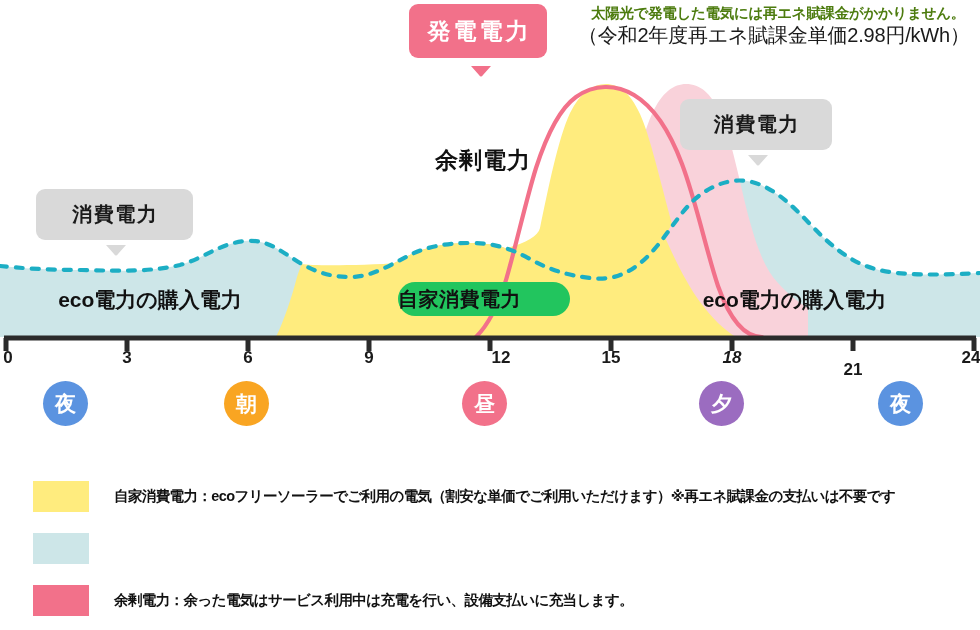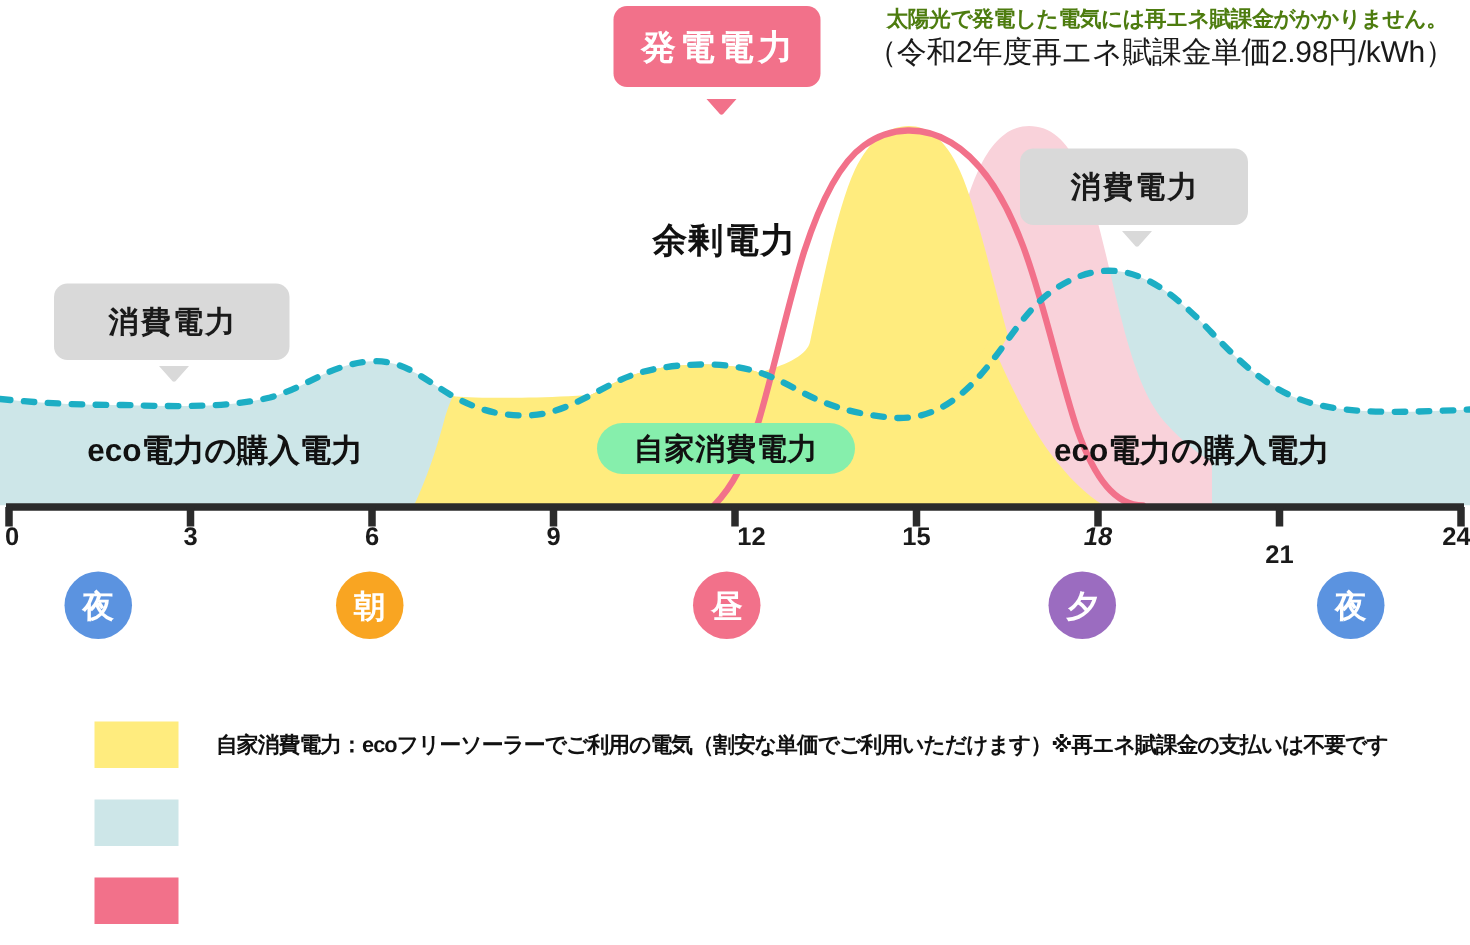--- a/index.html
+++ b/index.html
@@ -65,22 +65,22 @@
     font-size:23px;line-height:33px;letter-spacing:1px;
   }
   #label-buy-left{
     left:30px;top:286px;width:240px;font-size:21px;letter-spacing:0px;
   }
   #label-buy-right{
     left:672px;top:286px;width:245px;font-size:21px;letter-spacing:0px;
   }
   #pill-self{
     left:398px;top:282px;width:172px;height:34px;
-    background:#86efac;border-radius:17px;
-    display:flex;align-items:center;justify-content:center;
+    background:#22c55e;border-radius:17px;
+    display:flex;align-items:center;
     font-size:20px;font-weight:bold;color:#111111;letter-spacing:0.5px;
   }
 
   
   #chart-svg{left:0;top:0;}
 
   
   .tick-num{
     font-size:17px;font-weight:bold;color:#1a1a1a;
     position:absolute;top:348px;text-align:center;width:40px;
@@ -88,21 +88,21 @@
 
   
   .time-badge{
     position:absolute;width:45px;height:45px;border-radius:50%;
     display:flex;align-items:center;justify-content:center;
     color:#ffffff;font-size:21px;font-weight:bold;
     top:381px;
   }
 
   
-  #legend{left:0;top:470px;width:844px;padding-left:30px;}
+  #legend{left:0;top:470px;width:844px;}
   .legend-row{
     display:flex;align-items:center;height:52px;
   }
   .legend-swatch{
     width:56px;height:31px;margin-left:33px;flex:0 0 auto;
   }
   .legend-text{
     margin-left:25px;font-size:14.5px;font-weight:bold;color:#111111;
     letter-spacing:-0.6px;white-space:nowrap;
   }
@@ -253,15 +253,16 @@
     <div class="legend-swatch" style="background:#FFEC7E;"></div>
     <div class="legend-text">自家消費電力：ecoフリーソーラーでご利用の電気（割安な単価でご利用いただけます）※再エネ賦課金の支払いは不要です</div>
   </div>
 
   <div class="legend-row">
     <div class="legend-swatch" style="background:#CDE6E8;"></div>
   </div>
 
   <div class="legend-row">
     <div class="legend-swatch" style="background:#F2718A;"></div>
+    <div class="legend-text">余剰電力：余った電気はサービス利用中は充電を行い、設備支払いに充当します。</div>
   </div>
 
 </div>
 
 </body></html>

